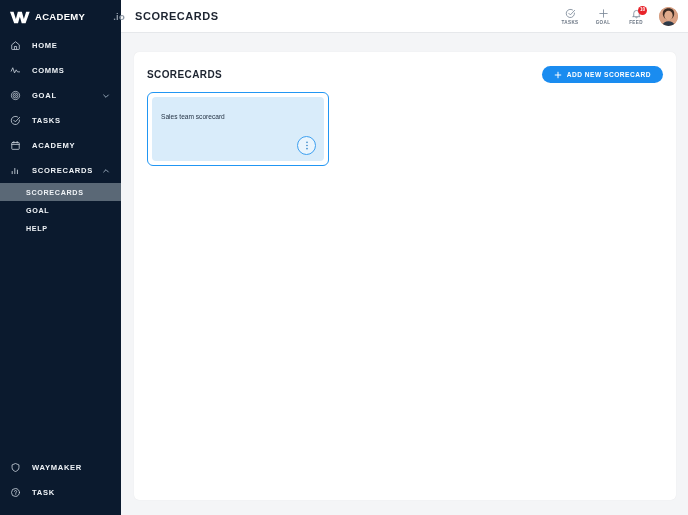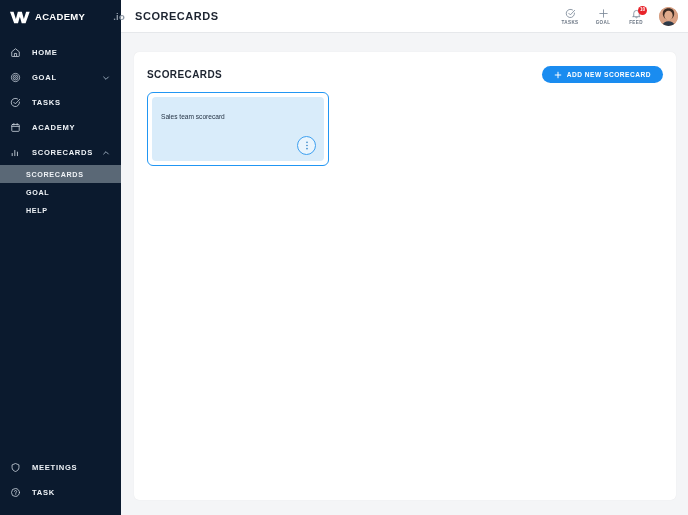--- a/index.html
+++ b/index.html
@@ -21,21 +21,21 @@
     height: 33px; display: flex; align-items: center;
     padding-left: 10px; gap: 5px;
   }
   .logo-mark { width: 20px; height: 13px; display: block; }
   .logo-text {
     font-size: 9.5px; font-weight: bold; letter-spacing: .3px;
     color: #ffffff; white-space: nowrap;
   }
   .logo-text .io { color: #8e99a6; padding-left: 28px; }
 
-  .nav { margin-top: 7px; }
+  .nav { margin-top: 0; }
   .nav-item {
     height: 25px; display: flex; align-items: center;
     padding-left: 8px; position: relative; cursor: pointer;
   }
   .nav-icon {
     width: 15px; height: 15px; flex: 0 0 15px;
     display: flex; align-items: center; justify-content: center;
     color: #c9d2dc;
   }
   .nav-icon svg { display: block; }
@@ -170,20 +170,28 @@
       <div class="nav-item">
         <span class="nav-icon">
           <svg viewBox="0 0 16 16" width="11" height="11" fill="none" stroke="currentColor" stroke-width="1.2">
             <path d="M2.5 7 L8 2.5 L13.5 7 V13 a.8.8 0 0 1-.8.8 H3.3 a.8.8 0 0 1-.8-.8 Z"></path>
             <path d="M6.4 13.6 V9.4 h3.2 v4.2"></path>
           </svg>
         </span>
         <span class="nav-label">HOME</span>
       </div>
 
+      <div class="nav-item">
+        <span class="nav-icon">
+          <svg viewBox="0 0 16 16" width="11" height="11" fill="none" stroke="currentColor" stroke-width="1.2" stroke-linejoin="round">
+            <path d="M1.5 9.5 L4 4 L6.6 11.5 L9 7 L11 10 L14.5 10"></path>
+          </svg>
+        </span>
+        <span class="nav-label">COMMS</span>
+      </div>
 
 
       <div class="nav-item">
         <span class="nav-icon">
           <svg viewBox="0 0 16 16" width="11" height="11" fill="none" stroke="currentColor" stroke-width="1.1">
             <circle cx="8" cy="8" r="6"></circle>
               <circle cx="8" cy="8" r="3.6"></circle>
               <circle cx="8" cy="8" r="1.3"></circle>
           </svg>
         </span>
@@ -240,21 +248,21 @@
       </div>
     </nav>
 
     <div class="nav-bottom">
       <div class="nav-item">
         <span class="nav-icon">
           <svg viewBox="0 0 16 16" width="11" height="11" fill="none" stroke="currentColor" stroke-width="1.2" stroke-linejoin="round">
             <path d="M8 2.2 L13 4.2 V8 c0 3.2-2.4 5-5 5.8 C5.4 13 3 11.2 3 8 V4.2 Z"></path>
           </svg>
         </span>
-        <span class="nav-label">MEETINGS</span>
+        <span class="nav-label">WAYMAKER</span>
       </div>
       <div class="nav-item">
         <span class="nav-icon">
           <svg viewBox="0 0 16 16" width="11" height="11" fill="none" stroke="currentColor" stroke-width="1.2" stroke-linecap="round">
             <circle cx="8" cy="8" r="5.8"></circle>
             <path d="M6.5 6.3 a1.6 1.6 0 1 1 1.9 1.9 V9.3"></path>
             <path d="M8.4 11.2 v.1"></path>
           </svg>
         </span>
         <span class="nav-label">TASK</span>

